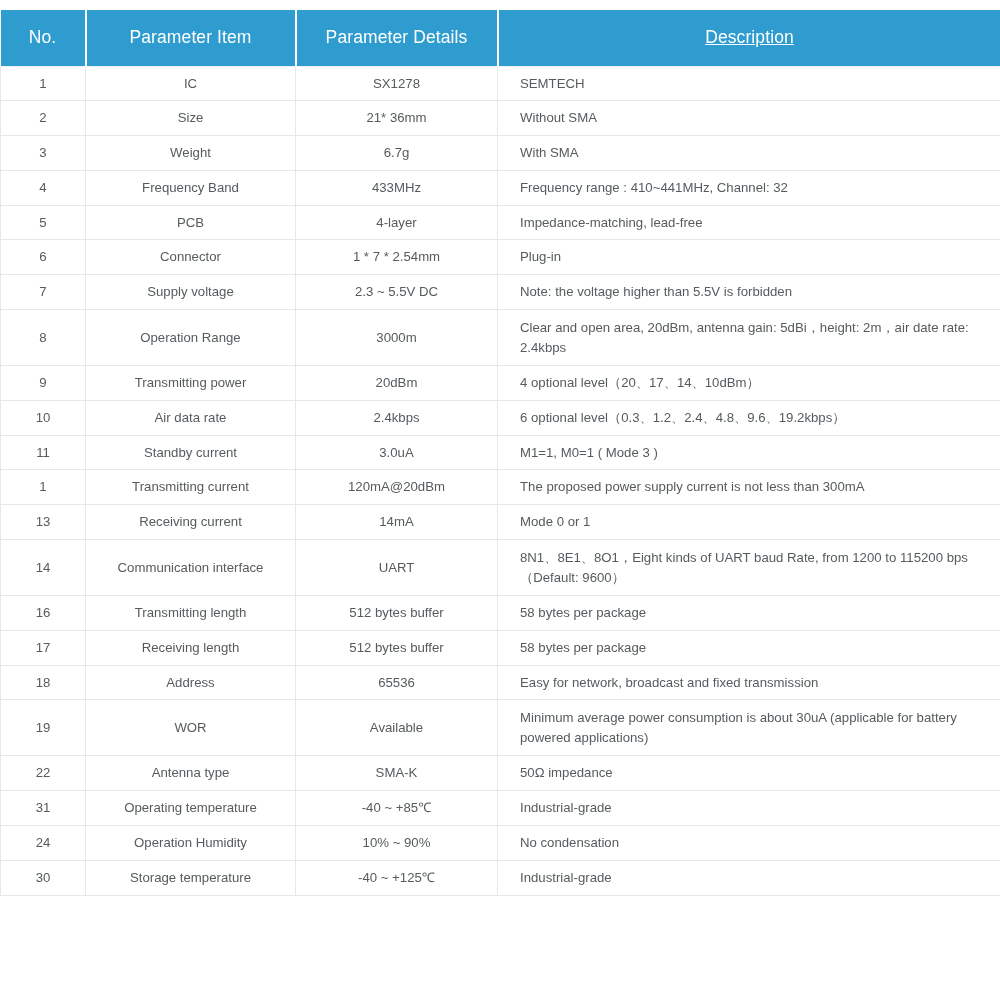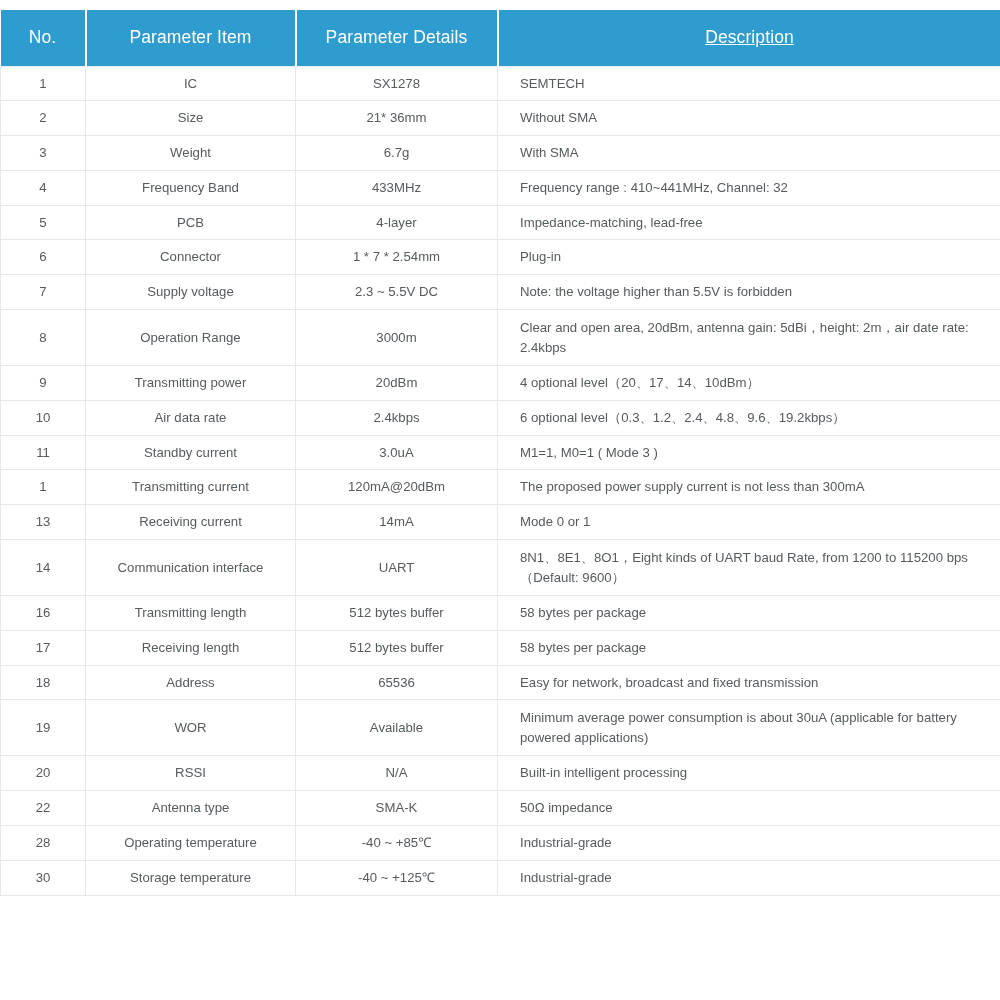--- a/index.html
+++ b/index.html
@@ -193,36 +193,36 @@
           <td class="cell-details">65536</td>
           <td class="cell-desc">Easy for network, broadcast and fixed transmission</td>
         </tr>
         <tr class="row-tall">
           <td class="cell-no">19</td>
           <td class="cell-item">WOR</td>
           <td class="cell-details">Available</td>
           <td class="cell-desc">Minimum average power consumption is about 30uA (applicable for battery powered applications)</td>
         </tr>
         <tr class="row-normal">
-          <td class="cell-no">20</td>
-          <td class="cell-item">RSSI</td>
-          <td class="cell-details">N/A</td>
-          <td class="cell-desc">Built-in intelligent processing</td>
-        </tr>
-        <tr class="row-normal">
           <td class="cell-no">22</td>
           <td class="cell-item">Antenna type</td>
           <td class="cell-details">SMA-K</td>
           <td class="cell-desc">50Ω impedance</td>
         </tr>
         <tr class="row-normal">
-          <td class="cell-no">28</td>
+          <td class="cell-no">31</td>
           <td class="cell-item">Operating temperature</td>
           <td class="cell-details">-40 ~ +85℃</td>
           <td class="cell-desc">Industrial-grade</td>
+        </tr>
+        <tr class="row-normal">
+          <td class="cell-no">24</td>
+          <td class="cell-item">Operation Humidity</td>
+          <td class="cell-details">10% ~ 90%</td>
+          <td class="cell-desc">No condensation</td>
         </tr>
         <tr class="row-normal">
           <td class="cell-no">30</td>
           <td class="cell-item">Storage temperature</td>
           <td class="cell-details">-40 ~ +125℃</td>
           <td class="cell-desc">Industrial-grade</td>
         </tr>
       </tbody>
   </table>
 </div>

